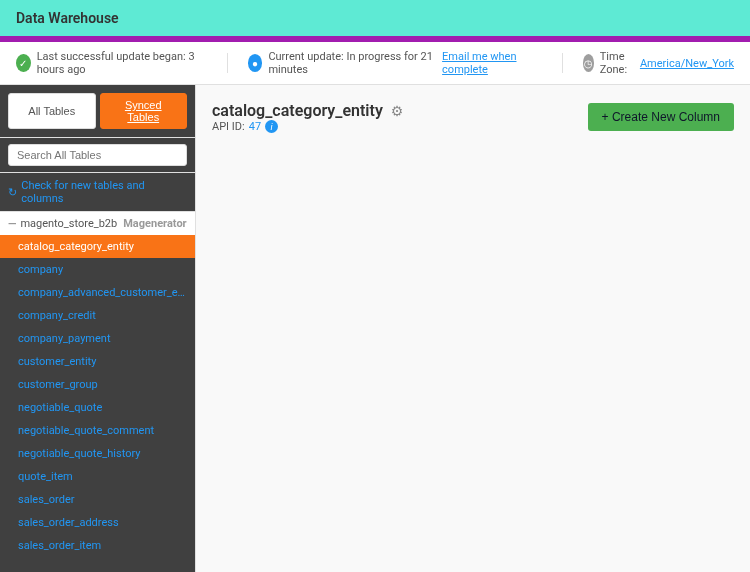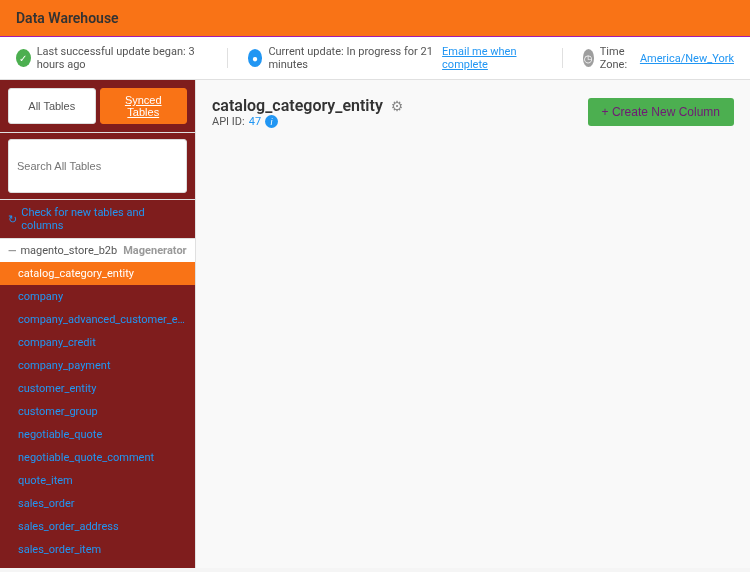--- a/index.html
+++ b/index.html
@@ -8,23 +8,23 @@
       font-size: 12px;
       background: #f5f5f5;
       color: #333;
       width: 750px;
       height: 572px;
       overflow: hidden;
     }
 
     
     .app-header {
-      background: #f97316;
+      background: #5eead4;
       padding: 10px 16px;
-      border-bottom: 1px solid #a21caf;
+      border-bottom: 6px solid #a21caf;
       display: flex;
       align-items: center;
     }
     .app-header-title {
       font-size: 14px;
       font-weight: 600;
       color: #333;
     }
 
     
@@ -68,21 +68,21 @@
 
     
     .main-layout {
       display: flex;
       height: calc(572px - 84px);
     }
 
     
     .sidebar {
       width: 196px;
-      background: #7f1d1d;
+      background: #404040;
       border-right: 1px solid #e0e0e0;
       display: flex;
       flex-direction: column;
       overflow: hidden;
     }
     .sidebar-tabs {
       display: flex;
       padding: 8px;
       gap: 4px;
       border-bottom: 1px solid #e0e0e0;
@@ -102,21 +102,21 @@
       color: #fff;
       border-color: #f97316;
       text-decoration: underline;
     }
     .sidebar-search {
       padding: 6px 8px;
       border-bottom: 1px solid #e0e0e0;
     }
     .sidebar-search input {
       width: 100%;
-      padding: 20px 8px;
+      padding: 4px 8px;
       border: 1px solid #ddd;
       border-radius: 3px;
       font-size: 11px;
       color: #333;
     }
     .sidebar-check-link {
       padding: 6px 8px;
       font-size: 11px;
       color: #2196F3;
       cursor: pointer;
@@ -179,21 +179,21 @@
       font-weight: 600;
       color: #333;
     }
     .gear-icon {
       color: #888;
       cursor: pointer;
       font-size: 14px;
     }
     .create-btn {
       background: #4CAF50;
-      color: #701a75;
+      color: #0f172a;
       border: none;
       padding: 7px 14px;
       border-radius: 3px;
       font-size: 12px;
       cursor: pointer;
       display: flex;
       align-items: center;
       gap: 5px;
     }
     .api-id-row {
@@ -275,20 +275,21 @@
 
       <div class="sidebar-item active">catalog_category_entity</div>
       <div class="sidebar-item">company</div>
       <div class="sidebar-item">company_advanced_customer_entity</div>
       <div class="sidebar-item">company_credit</div>
       <div class="sidebar-item">company_payment</div>
       <div class="sidebar-item">customer_entity</div>
       <div class="sidebar-item">customer_group</div>
       <div class="sidebar-item">negotiable_quote</div>
       <div class="sidebar-item">negotiable_quote_comment</div>
+      <div class="sidebar-item">negotiable_quote_history</div>
       <div class="sidebar-item">quote_item</div>
       <div class="sidebar-item">sales_order</div>
       <div class="sidebar-item">sales_order_address</div>
       <div class="sidebar-item">sales_order_item</div>
 
     </div>
   </div>
 
   <div class="main-content">
     <div class="content-header">

